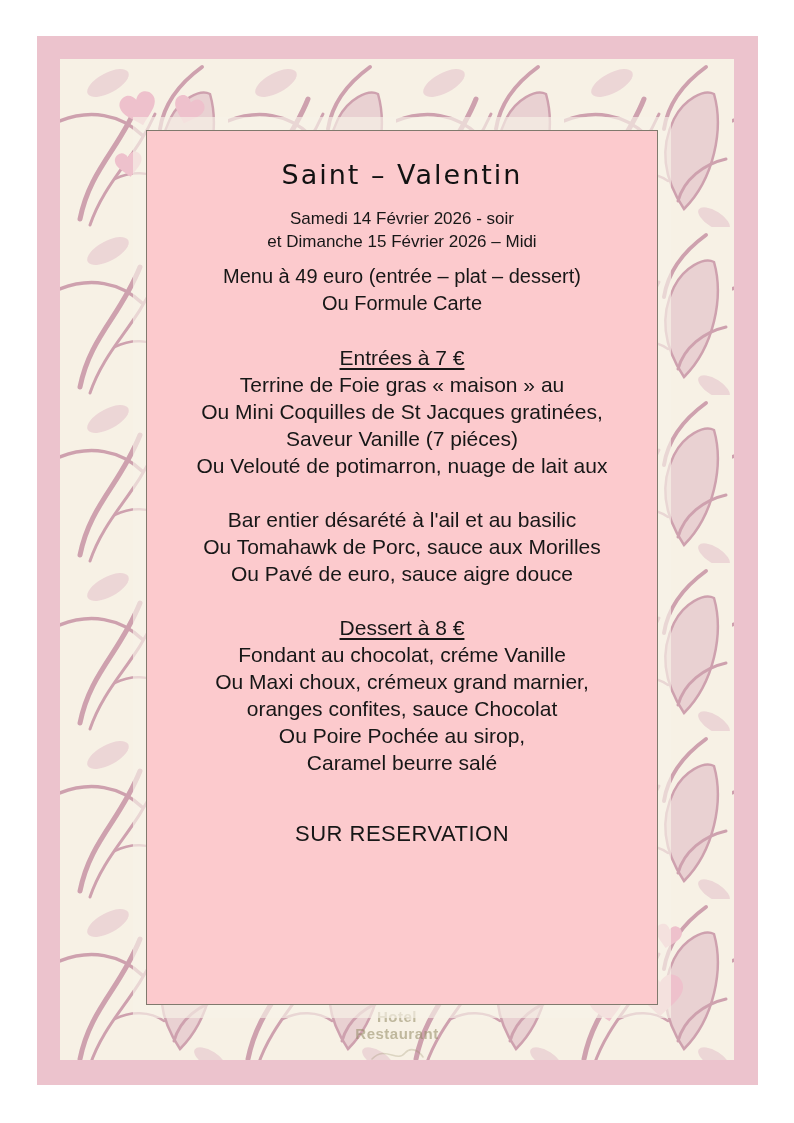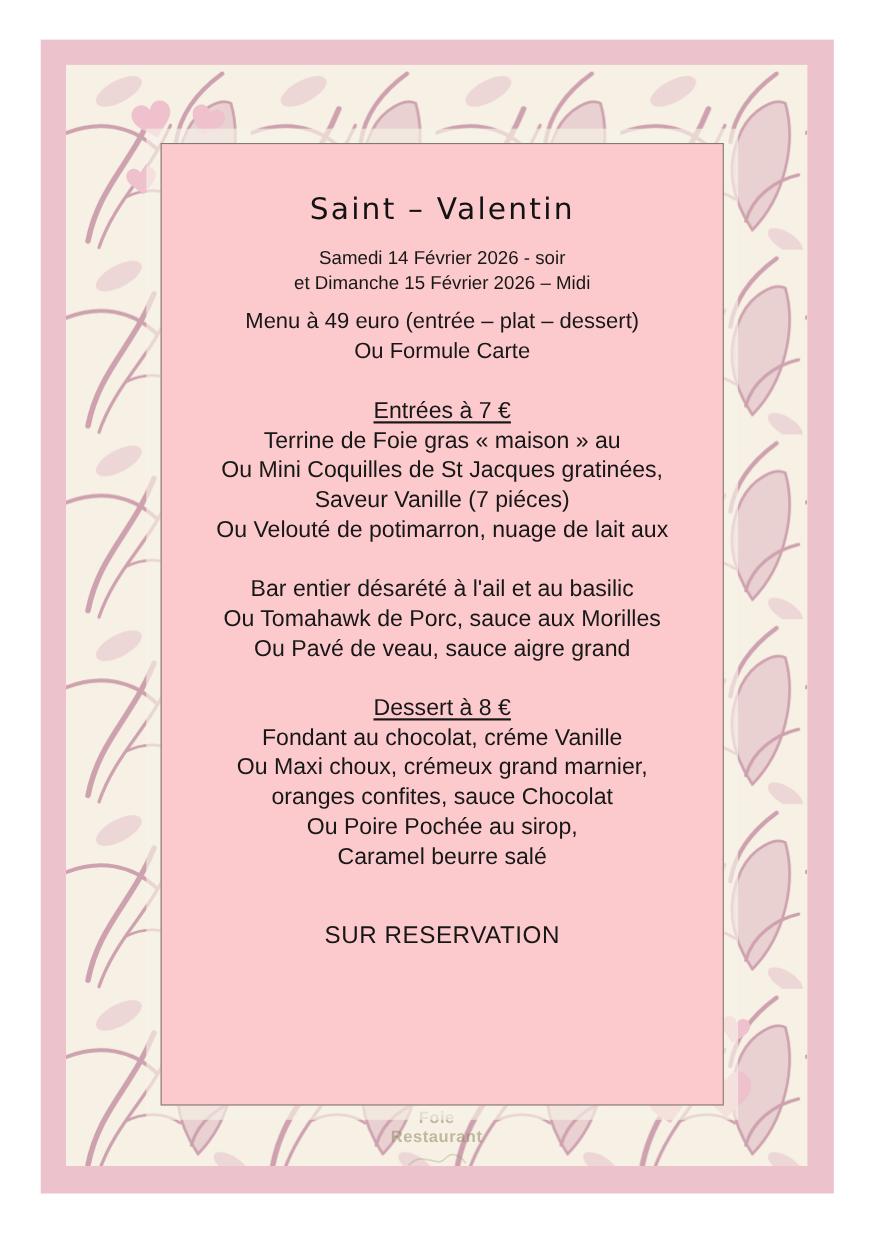--- a/index.html
+++ b/index.html
@@ -38,21 +38,21 @@
     position: absolute;
     left: 146px; top: 130px;
     width: 512px; height: 875px;
     box-sizing: border-box;
     background: #fccacd;
     border: 1px solid #80796d;
     box-shadow: 0 0 0 13px rgba(248,242,232,0.65);
     text-align: center;
   }
   .title {
-    margin-top: 44px;
+    margin-top: 28px;
     font-family: "DejaVu Sans", sans-serif;
     font-size: 27px;
     letter-spacing: 2px;
     color: #121212;
   }
   .dates { margin-top: 17px; font-size: 17px; line-height: 23px; }
   .intro { margin-top: 10px; font-size: 20px; line-height: 27px; }
   .section { margin-top: 27px; font-size: 21px; line-height: 27px; }
   .heading { text-decoration: underline; text-underline-offset: 3px; }
   .reservation {
@@ -122,21 +122,21 @@
       <g transform="translate(660,996) scale(1.44)">
           <use href="#heart" transform="translate(-16,-15)"></use>
         </g>
       <g transform="translate(607,1007) rotate(-10) scale(1.03)">
           <use href="#heart" transform="translate(-16,-15)"></use>
         </g>
     </g>
   </svg>
 
   <div class="watermark">
-    <span>Foie</span><br>
+    <span>Hotel</span><br>
     <span>Restaurant</span>
     <svg class="squiggle" width="60" height="22">
       <path d="M5,16 C18,2 30,20 38,10 C44,3 52,8 56,14" fill="none" stroke="rgba(146,136,98,0.6)" stroke-width="1.6" stroke-linecap="round"></path>
     </svg>
   </div>
 
   <div class="panel">
 
     <div class="title">Saint – Valentin</div>
 
@@ -154,21 +154,21 @@
       <div class="heading">Entrées à 7 €</div>
       <div>Terrine de Foie gras « maison » au</div>
       <div>Ou Mini Coquilles de St Jacques gratinées,</div>
       <div>Saveur Vanille (7 piéces)</div>
       <div>Ou Velouté de potimarron, nuage de lait aux</div>
     </div>
 
     <div class="section">
       <div>Bar entier désarété à l'ail et au basilic</div>
       <div>Ou Tomahawk de Porc, sauce aux Morilles</div>
-      <div>Ou Pavé de veau, sauce aigre grand</div>
+      <div>Ou Pavé de euro, sauce aigre douce</div>
     </div>
 
     <div class="section">
       <div class="heading">Dessert à 8 €</div>
       <div>Fondant au chocolat, créme Vanille</div>
       <div>Ou Maxi choux, crémeux grand marnier,</div>
       <div>oranges confites, sauce Chocolat</div>
       <div>Ou Poire Pochée au sirop,</div>
       <div>Caramel beurre salé</div>
     </div>

